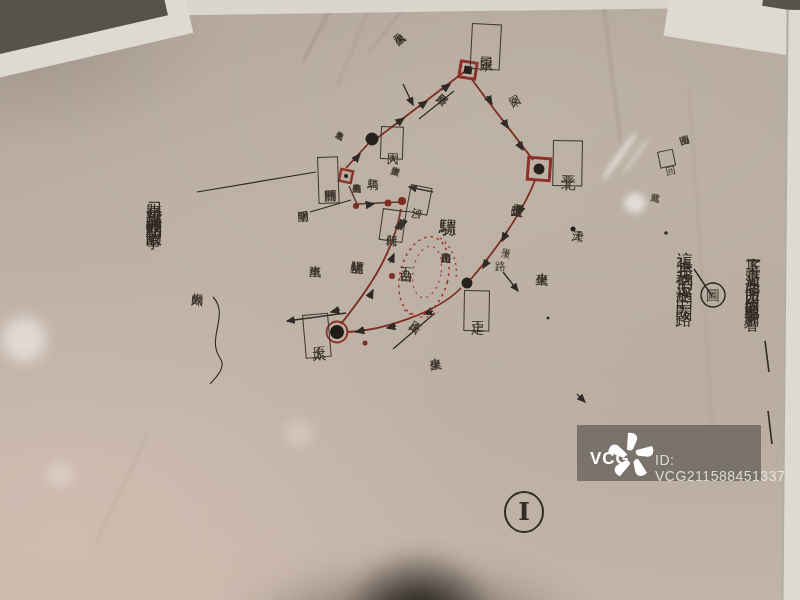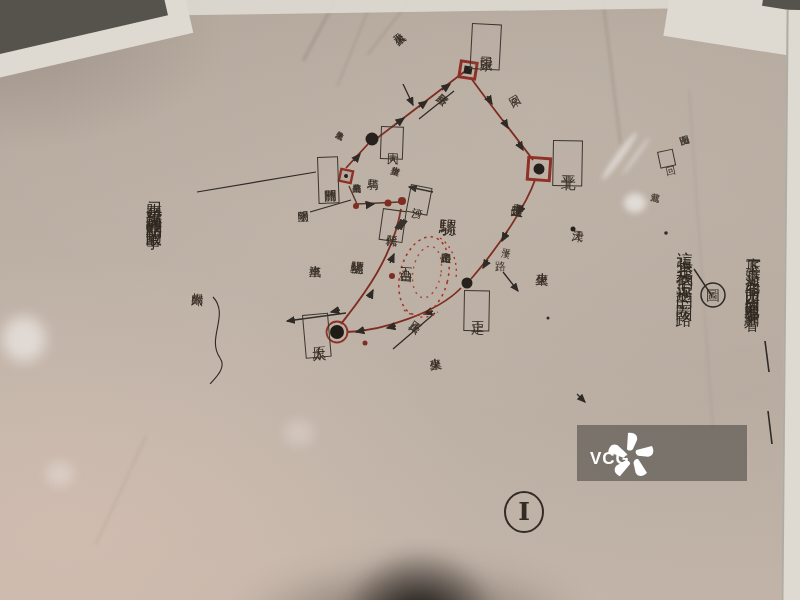--- a/index.html
+++ b/index.html
@@ -13,21 +13,21 @@
       radial-gradient(90% 80% at 92% 62%, rgba(158,146,134,0.22), transparent 70%),
       linear-gradient(180deg,#b2a69b 0%,#bbafa4 35%,#c0b4a9 70%,#c4b6aa 100%);}
   .lbl{position:absolute;writing-mode:vertical-rl;text-orientation:upright;line-height:1.05;
        color:#382f26;white-space:nowrap;transform-origin:top left;}
   .box{border:1.6px solid #3c352c;text-align:center;background:rgba(205,195,184,0.06);}
   .hlbl{position:absolute;color:#332c24;transform-origin:top left;}
   .crease{position:absolute;filter:blur(1.5px);}
   .glare{position:absolute;border-radius:50%;}
   .mat{position:absolute;background:#dedad2;}
   .frame{position:absolute;background:#56534d;}
-  .wm-panel{position:absolute;left:577px;top:425px;width:170px;height:56px;
+  .wm-panel{position:absolute;left:577px;top:425px;width:184px;height:56px;
             background:rgba(62,59,55,0.52);}
   .wm-logo{position:absolute;left:13px;top:24px;color:#fff;font-family:"Liberation Sans",sans-serif;
            font-weight:700;font-size:17px;letter-spacing:1px;}
   .wm-id{position:absolute;left:78px;top:27px;color:rgba(240,237,231,0.82);
          font-family:"Liberation Sans",sans-serif;font-size:14px;letter-spacing:0.5px;}
   .shadow{position:absolute;pointer-events:none;}
 </style>
 </head>
 <body>
 
@@ -182,20 +182,21 @@
     <span class="wm-logo">VCG</span>
     <svg width="48" height="48" style="position:absolute;left:30px;top:7px;">
       <g fill="#fff">
         <path d="M21,1 C27,0 31,3 30,8 L26,17 C24,19 21,19 20,17 Z"></path>
         <path d="M21,1 C27,0 31,3 30,8 L26,17 C24,19 21,19 20,17 Z" transform="rotate(72 24 24)"></path>
         <path d="M21,1 C27,0 31,3 30,8 L26,17 C24,19 21,19 20,17 Z" transform="rotate(144 24 24)"></path>
         <path d="M21,1 C27,0 31,3 30,8 L26,17 C24,19 21,19 20,17 Z" transform="rotate(216 24 24)"></path>
         <path d="M21,1 C27,0 31,3 30,8 L26,17 C24,19 21,19 20,17 Z" transform="rotate(288 24 24)"></path>
       </g>
     </svg>
+    <span class="wm-id">ID: VCG211588451337</span>
   </div>
 
   <div class="shadow" style="left:230px;top:560px;width:360px;height:90px;filter:blur(14px);
               background:radial-gradient(ellipse at 50% 70%, rgba(28,22,16,0.55), rgba(28,22,16,0) 70%);"></div>
   <div class="shadow" style="left:342px;top:548px;width:155px;height:115px;filter:blur(7px);
               background:radial-gradient(ellipse at 50% 65%, rgba(12,9,7,0.95), rgba(12,9,7,0) 72%);"></div>
 
   <div>
     <div class="glare" style="left:616px;top:127px;width:7px;height:58px;background:rgba(255,255,255,0.45);transform:rotate(36deg);filter:blur(2px);"></div>
     <div class="glare" style="left:634px;top:133px;width:4px;height:46px;background:rgba(255,255,255,0.35);transform:rotate(36deg);filter:blur(2px);"></div>

